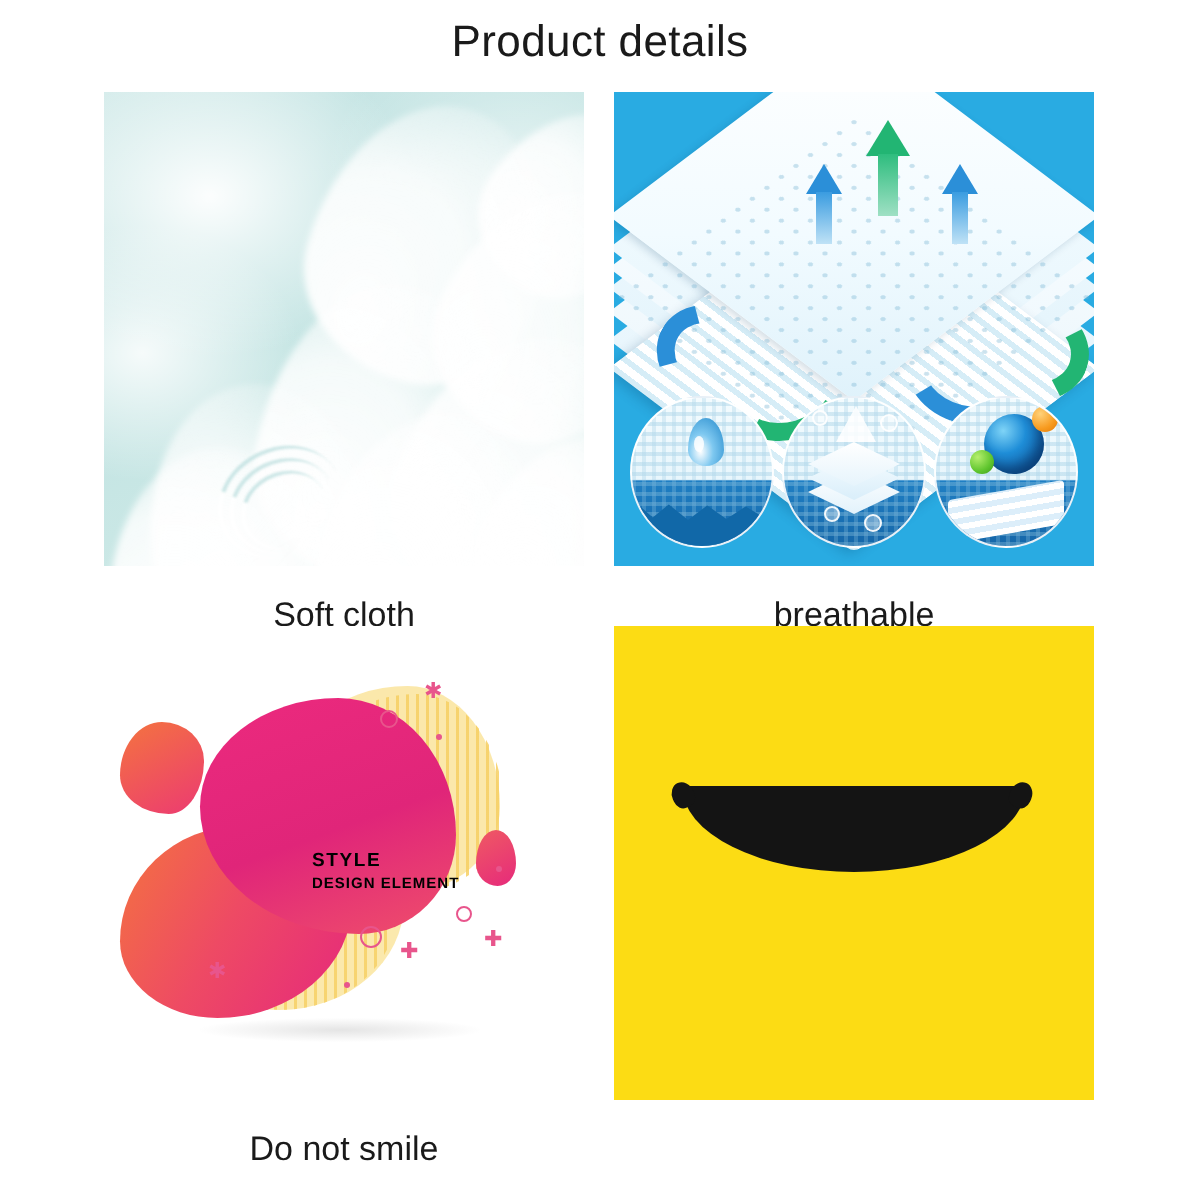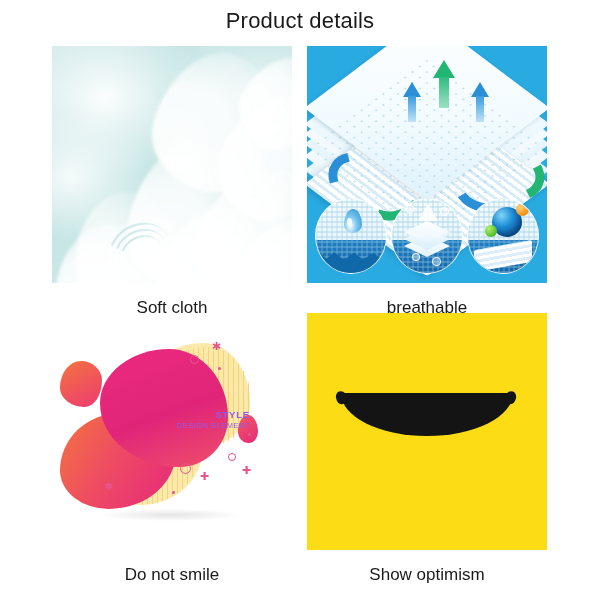--- a/index.html
+++ b/index.html
@@ -357,28 +357,28 @@
     background: linear-gradient(150deg, #ef5a63 0%, #e62a7b 100%);
     border-radius: 50% 50% 46% 54% / 60% 60% 40% 40%;
   }
   .blob-shadow {
     left: 48px; top: 196px;
     width: 140px; height: 12px;
     background: radial-gradient(ellipse at center, rgba(160,160,160,0.28) 0%, rgba(255,255,255,0) 72%);
   }
   .fluid-text {
     position: absolute;
-    left: 104px; top: 96px;
+    left: 104px; top: 112px;
     width: 94px;
-    text-align: right;
-    color: #8b5cf6;
+    text-align: left;
+    color: #000000;
     line-height: 1.25;
   }
   .fluid-text .t1 { font-size: 9.5px; font-weight: 700; letter-spacing: 0.8px; }
-  .fluid-text .t2 { font-size: 7.5px; font-weight: 400; letter-spacing: 0.5px; }
+  .fluid-text .t2 { font-size: 7.5px; font-weight: 700; letter-spacing: 0.5px; }
   .deco { position: absolute; }
   .deco-ring {
     border: 1.2px solid #e8558c;
     border-radius: 50%;
   }
   .deco-dot { background: #e8558c; border-radius: 50%; }
   .deco-star {
     color: #e8558c;
     font-size: 11px;
     line-height: 1;
@@ -544,16 +544,15 @@
     </div>
     <div class="caption">Do not smile</div>
   </div>
 
   <div class="cell c3">
     <div class="panel smile-panel">
       <div class="smile-mouth"></div>
       <div class="smile-tip left"></div>
       <div class="smile-tip right"></div>
     </div>
-    <div class="caption">Show optimism</div>
   </div>
 
 </div>
 
 </body></html>

